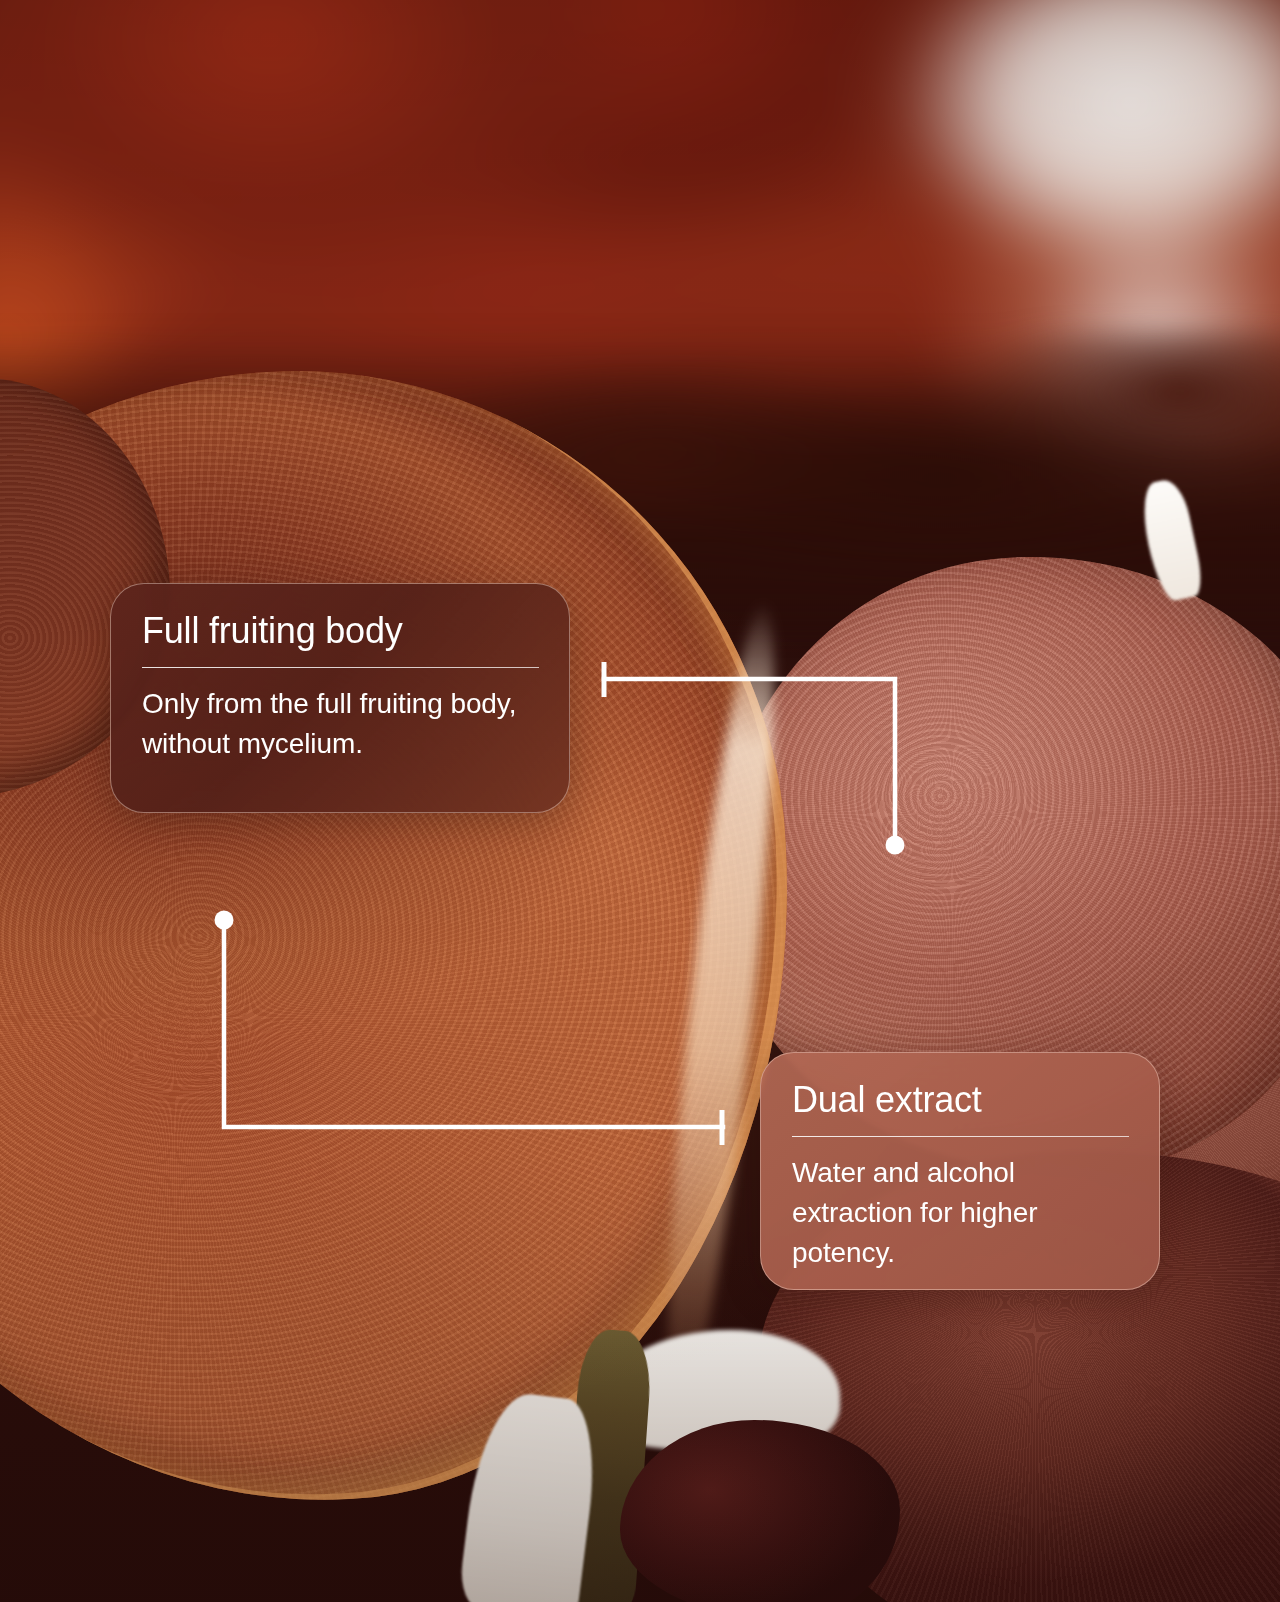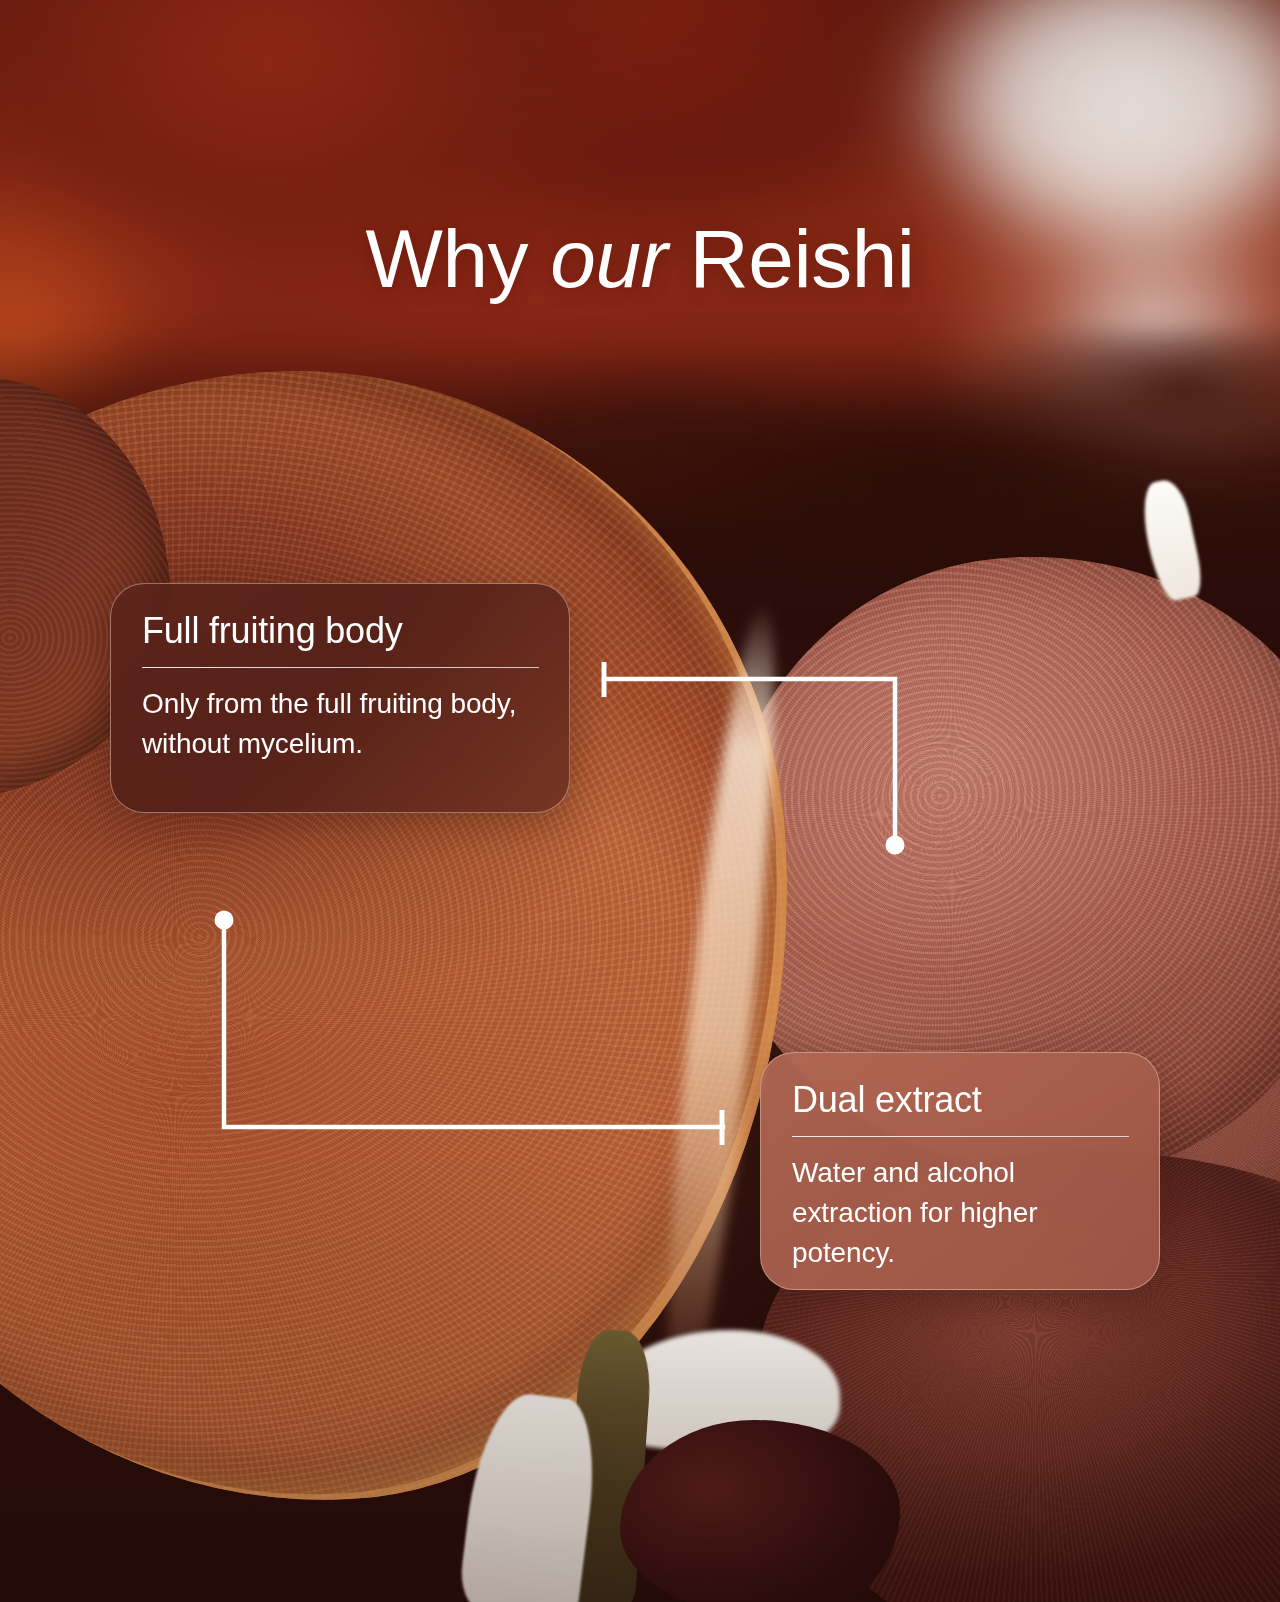--- a/index.html
+++ b/index.html
@@ -269,21 +269,20 @@
     <div class="capL-lobe"></div>
     <div class="capL-rim"></div>
     <div class="seam"></div>
     <div class="gapB"></div>
     <div class="stalk"></div>
     <div class="gapA"></div>
     <div class="darklobe"></div>
     <div class="grade"></div>
   </div>
 
-  <h1 class="title"><span>Why </span><span class="em">our</span><span> Reishi</span></h1>
 
   <svg class="conn" width="1280" height="1602" viewBox="0 0 1280 1602">
 
     <g>
       <line x1="604" y1="662" x2="604" y2="697" stroke="#ffffff" stroke-width="5"></line>
       <polyline points="604,679 895,679 895,840" fill="none" stroke="#ffffff" stroke-width="4.5" stroke-linecap="square" stroke-linejoin="miter"></polyline>
       <circle cx="895" cy="845" r="9.5" fill="#ffffff"></circle>
     </g>
 
     <g>

